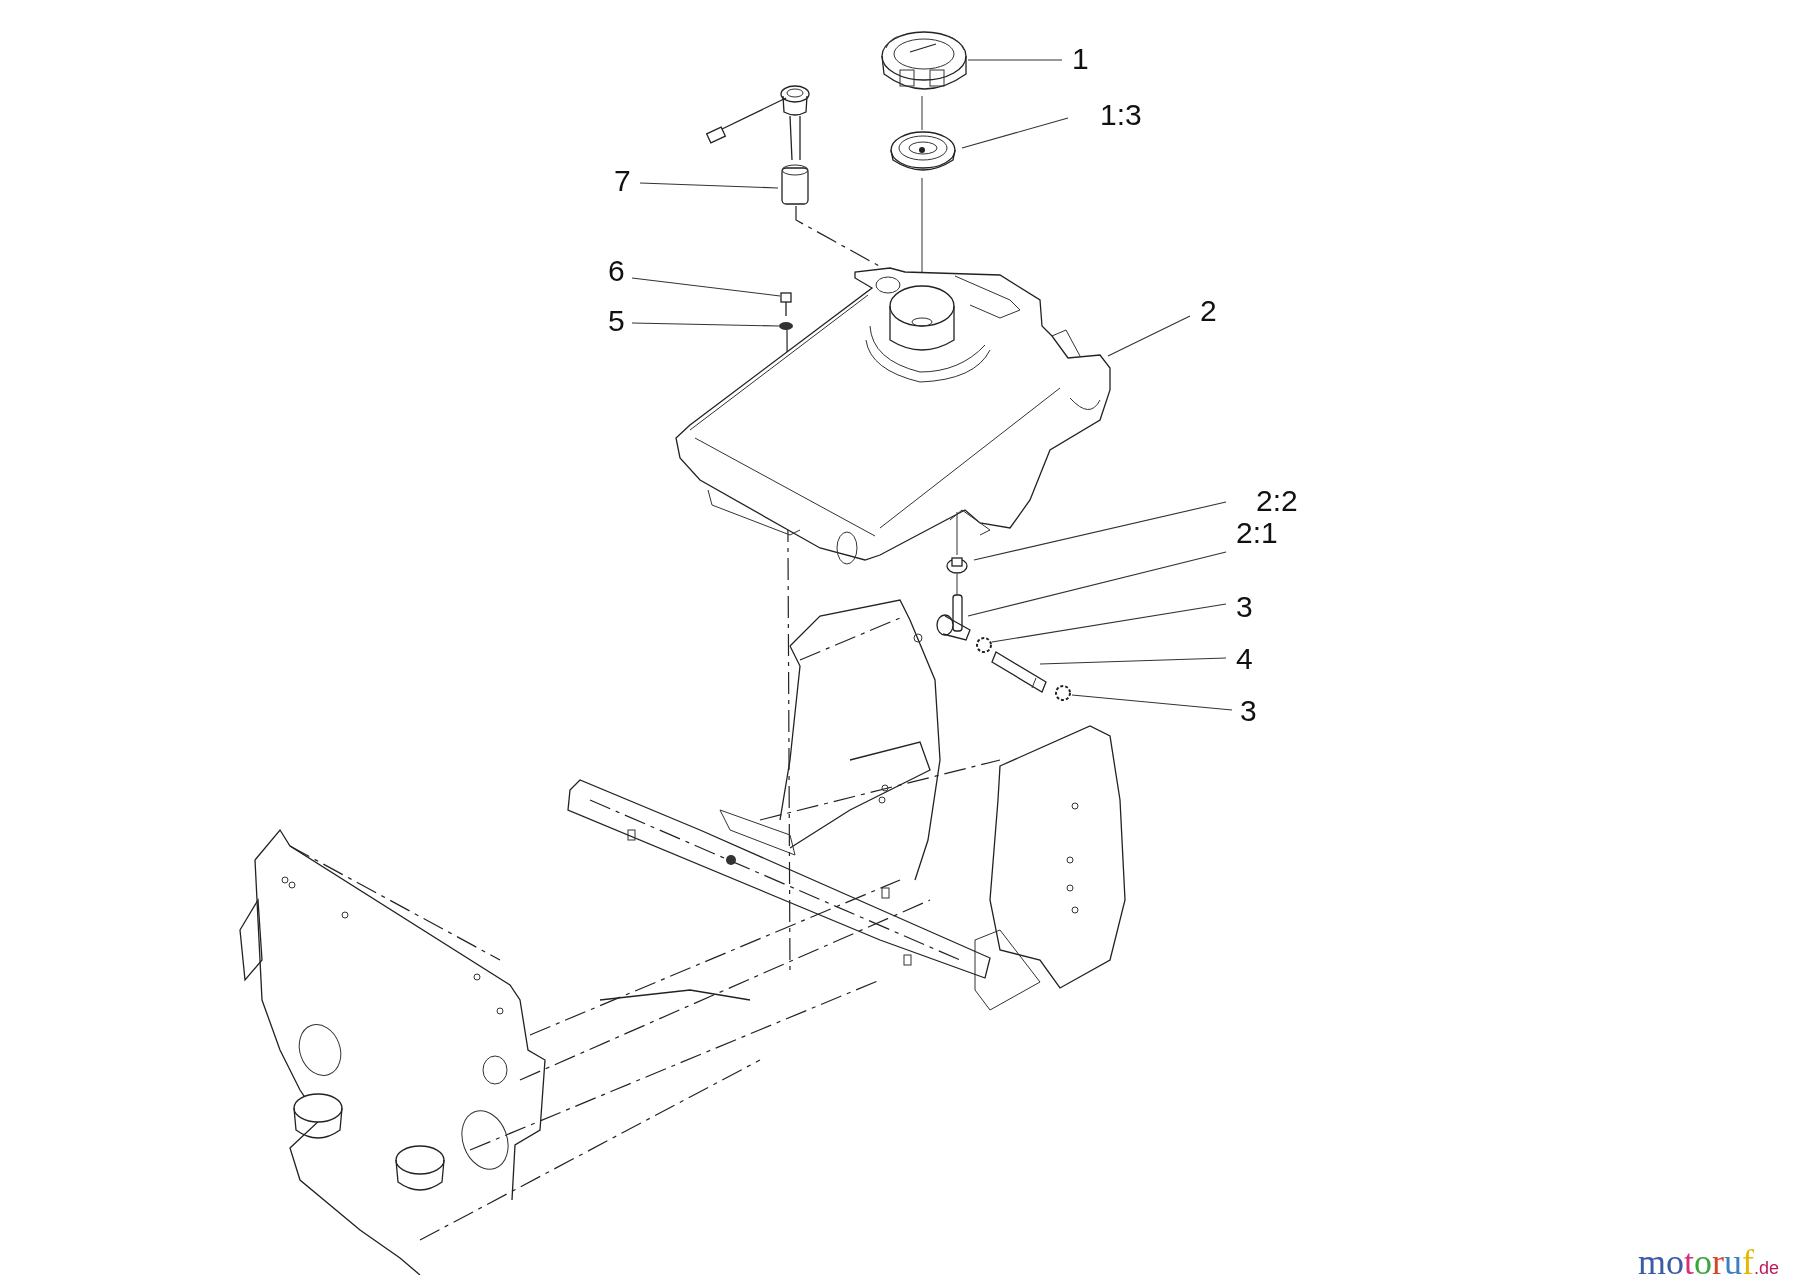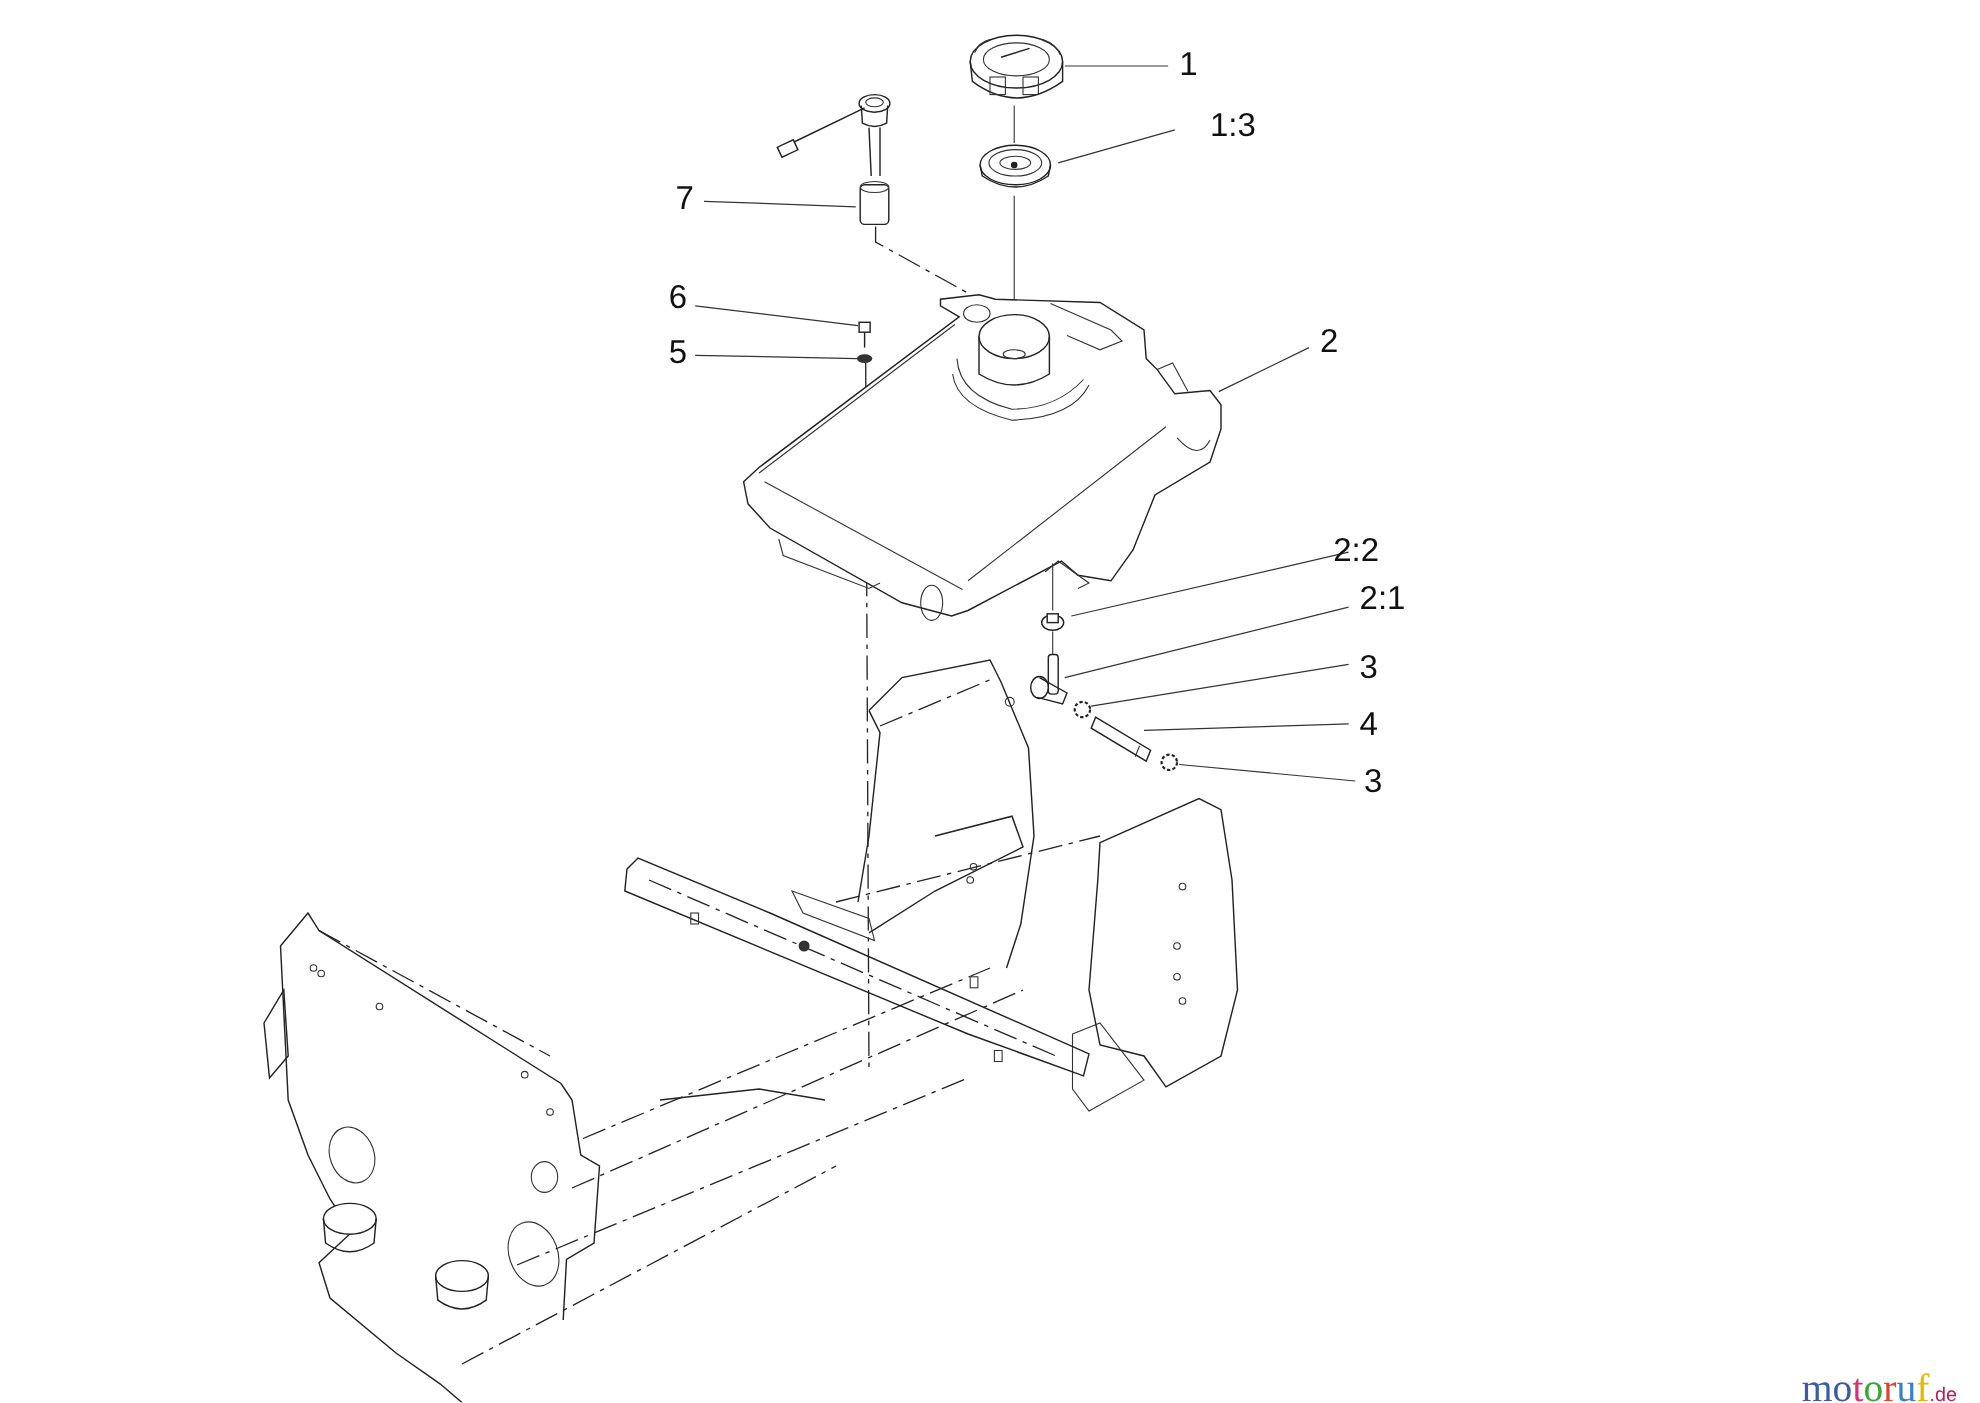--- a/index.html
+++ b/index.html
@@ -182,22 +182,22 @@
 
 </svg>
 
 <div>
   <div class="lbl" style="left:1072px;top:44px">1</div>
   <div class="lbl" style="left:1100px;top:100px">1:3</div>
   <div class="lbl" style="left:614px;top:166px">7</div>
   <div class="lbl" style="left:608px;top:256px">6</div>
   <div class="lbl" style="left:608px;top:306px">5</div>
   <div class="lbl" style="left:1200px;top:296px">2</div>
-  <div class="lbl" style="left:1212px;top:486px">2:2</div>
-  <div class="lbl" style="left:1236px;top:530px">2:1</div>
+  <div class="lbl" style="left:1256px;top:486px">2:2</div>
+  <div class="lbl" style="left:1236px;top:518px">2:1</div>
   <div class="lbl" style="left:1236px;top:592px">3</div>
   <div class="lbl" style="left:1236px;top:644px">4</div>
   <div class="lbl" style="left:1240px;top:696px">3</div>
 </div>
 
 <div class="wm">
   <span style="color:#3b5aa8">m</span><span style="color:#3b5aa8">o</span><span style="color:#d4317a">t</span><span style="color:#3aa63a">o</span><span style="color:#d9452b">r</span><span style="color:#3b7fc4">u</span><span style="color:#e6b800">f</span><span class="de">.de</span>
 </div>
 
 </body></html>

